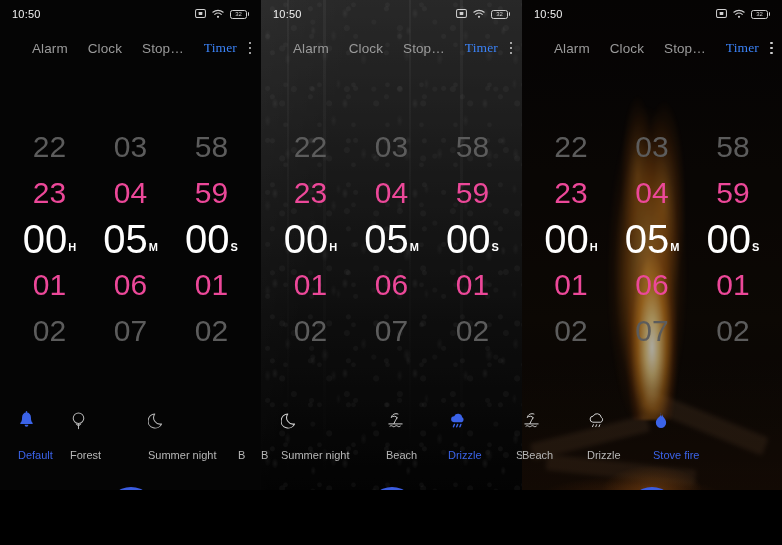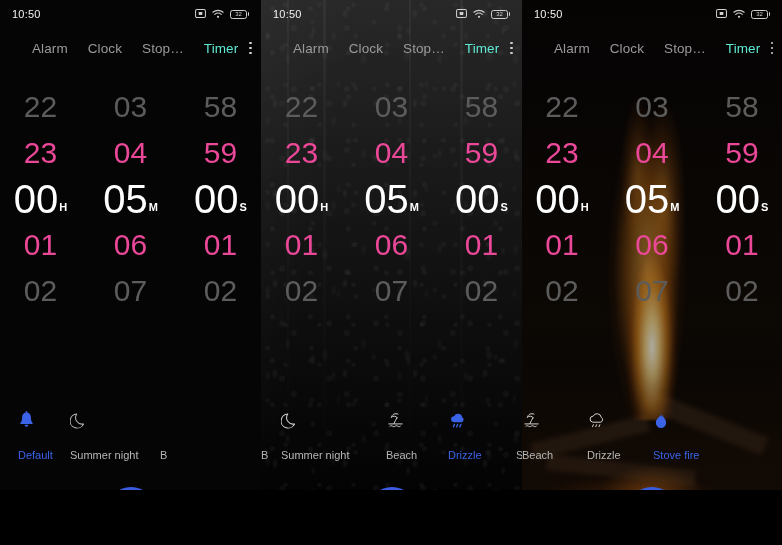--- a/index.html
+++ b/index.html
@@ -92,32 +92,32 @@
   
   .tabbar{
     position:relative; z-index:3;
     height:40px; display:flex; align-items:center;
     padding:0 8px 0 22px; gap:0;
   }
   .tab{
     font-size:13.5px; color:#9a9a9a; padding:0 10px; white-space:nowrap;
     letter-spacing:.1px;
   }
-  .tab.active{ color:#5eead4; }
+  .tab.active{ color:#3b82f6;font-family:Liberation Serif, serif; }
   .overflow-btn{
     margin-left:auto; width:22px; height:28px;
     display:flex; flex-direction:column; align-items:center; justify-content:center; gap:2.5px;
   }
   .overflow-btn i{ width:2.5px; height:2.5px; border-radius:50%; background:#d0d0d0; display:block; }
 
   
   .picker{
     position:relative; z-index:3;
-    margin-top:16px;
-    display:flex; justify-content:center; gap:12px;
+    margin-top:56px;
+    display:flex; justify-content:center; gap:3px;
   }
   .col{ width:78px; text-align:center; position:relative; }
   .cell{
     height:46px; line-height:46px;
     font-size:30px; font-weight:300; color:#5c5c5c;
     font-family:"Liberation Sans", sans-serif;
   }
   .cell.dim2{ color:#ec4899; }
   .cell.sel{
     color:#ffffff; font-size:40px; font-weight:400;
@@ -237,20 +237,29 @@
       <div class="sound active" style="width:52px;">
         <span class="ico">
           <svg width="17" height="19" viewBox="0 0 18 20">
               <path d="M9 1.6c-3 0-4.7 2.2-4.7 5.1 0 3.6-.9 4.7-1.9 5.9-.3.4 0 1 .5 1h12.2c.5 0 .8-.6.5-1-1-1.2-1.9-2.3-1.9-5.9C13.7 3.8 12 1.6 9 1.6z" fill="#3b63e8"></path>
               <rect x="8.2" y="0" width="1.6" height="2.2" rx=".8" fill="#3b63e8"></rect>
               <path d="M7 14.6h4a2 2 0 0 1-4 0z" fill="#3b63e8"></path>
             </svg>
         </span>
         <span class="lbl">Default</span>
       </div>
+      <div class="sound" style="width:78px;">
+        <span class="ico">
+          <svg width="17" height="19" viewBox="0 0 18 20">
+              <circle cx="9" cy="7.6" r="5.6" fill="none" stroke="#b7b7b7" stroke-width="1.1"></circle>
+              <path d="M9 13.2v5.4M9 15.6l2.4-2.1M9 15.6l-2.4-2.1" fill="none" stroke="#b7b7b7" stroke-width="1.1" stroke-linecap="round"></path>
+            </svg>
+        </span>
+        <span class="lbl">Forest</span>
+      </div>
       <div class="sound" style="width:90px;">
         <span class="ico">
           <svg width="18" height="19" viewBox="0 0 18 20">
               <path d="M13.8 13.6A6.8 6.8 0 0 1 6.6 3.2a7.4 7.4 0 1 0 7.2 10.4z" fill="none" stroke="#b7b7b7" stroke-width="1.1" stroke-linejoin="round"></path>
             </svg>
         </span>
         <span class="lbl">Summer night</span>
       </div>
       <div class="sound" style="width:24px;">
         <span class="ico"></span>

